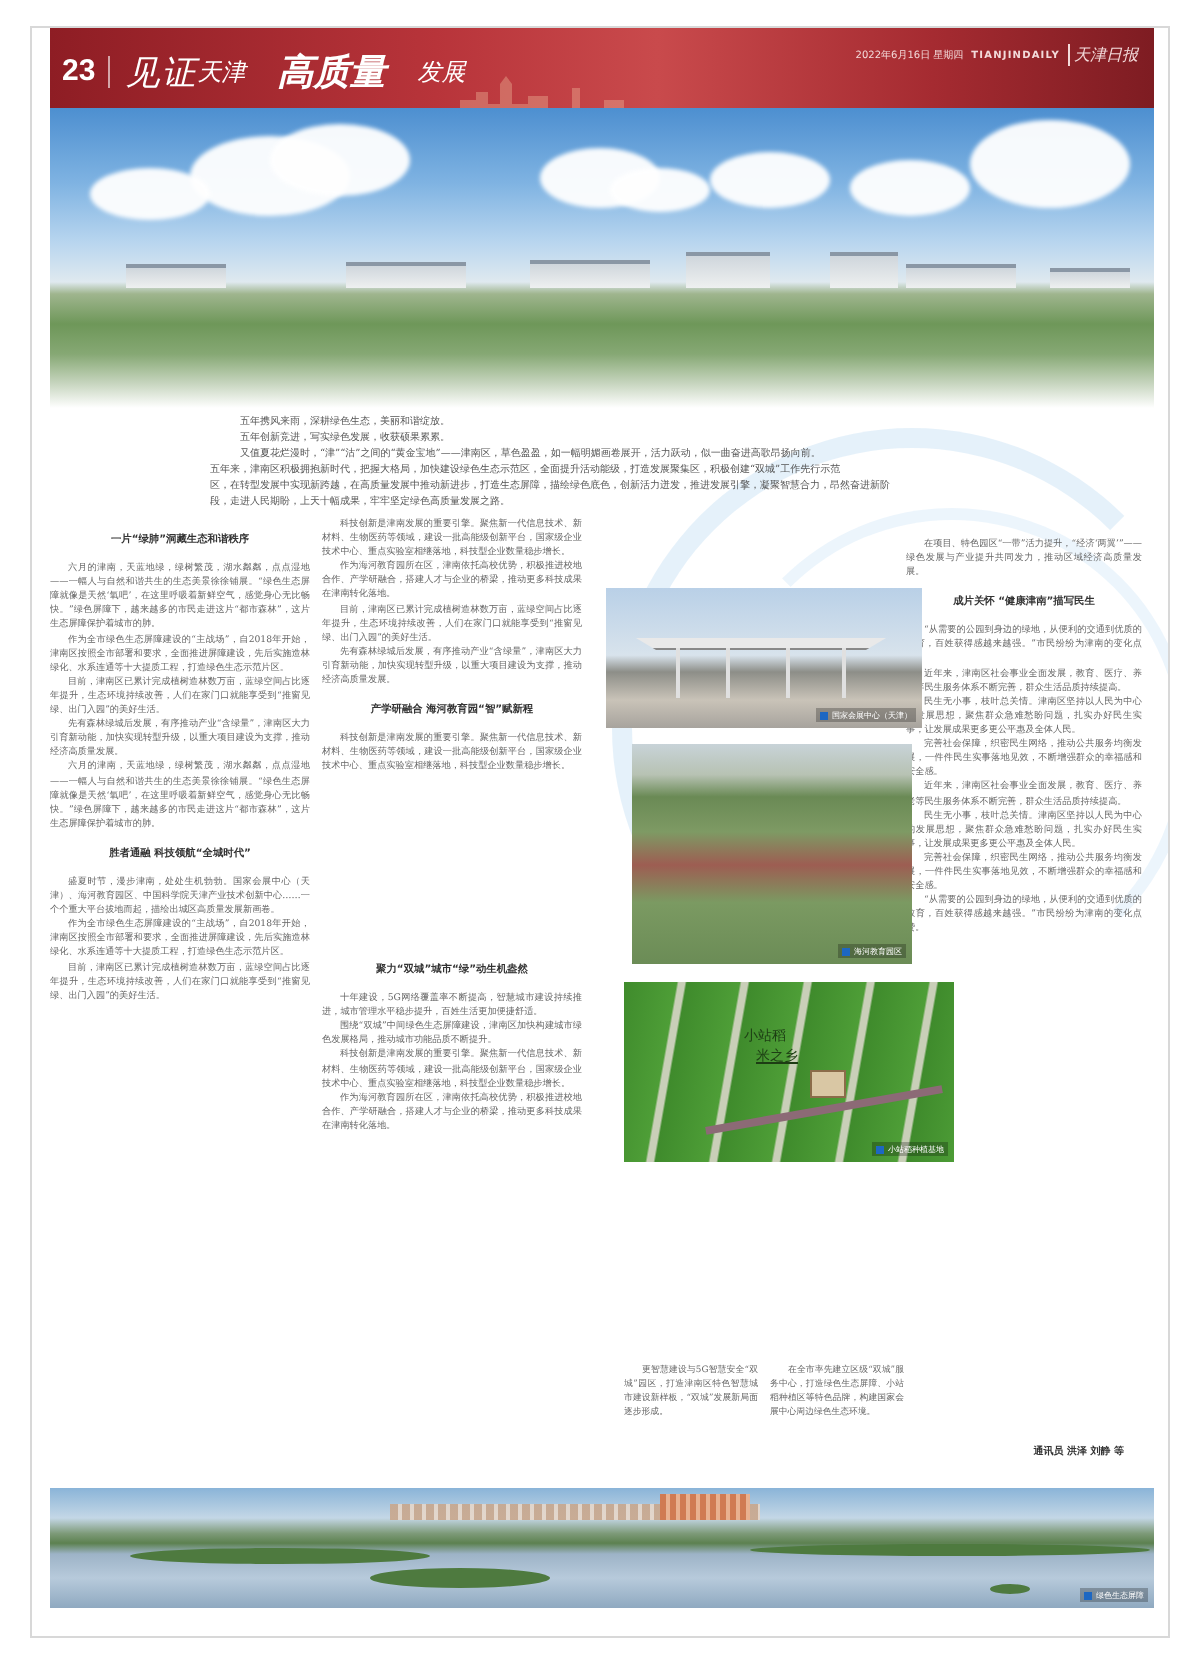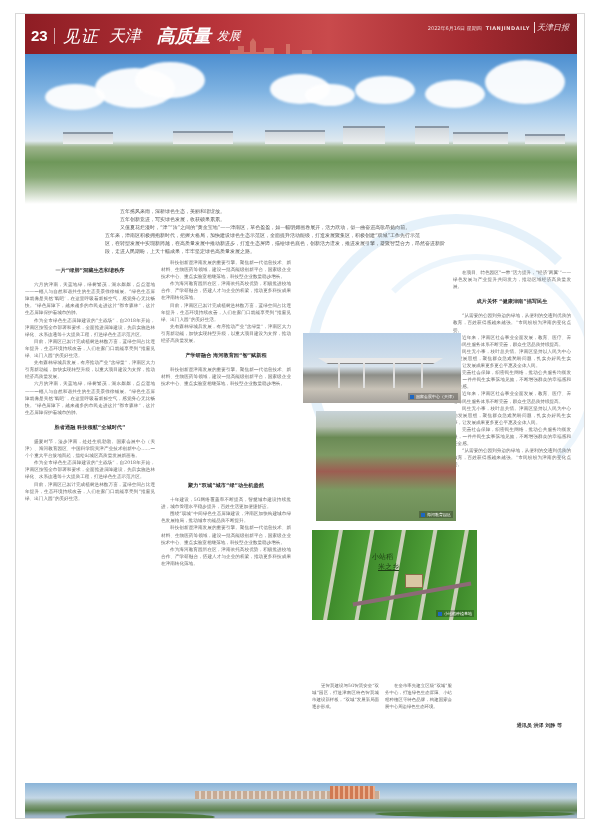--- a/index.html
+++ b/index.html
@@ -12,23 +12,23 @@
   }
 
   
   .masthead {
     position: absolute; left: 9px; top: 0; width: 552px; height: 44px;
     background: linear-gradient(90deg, #8e1d24 0%, #b8343a 35%, #c94a4c 55%, #a52b31 80%, #7e1c22 100%);
     display: flex; align-items: center; color: #fff; overflow: hidden;
   }
   .masthead .page-num { font-family: "Liberation Sans", sans-serif; font-weight: bold; font-size: 15px; padding: 0 6px 0 6px; border-right: 1px solid rgba(255,255,255,0.6); line-height: 16px; }
   .masthead .brand-script { font-family: "DejaVu Serif", serif; font-style: italic; font-size: 17px; margin-left: 8px; letter-spacing: 1px; color: #fff; }
-  .masthead .section-small { font-family: "DejaVu Serif", serif; font-style: italic; font-size: 16px; margin-left: 10px; color: #fff; }
+  .masthead .section-small { font-family: "DejaVu Serif", serif; font-style: italic; font-size: 12px; color: #fff; }
   .masthead .section-big { font-family: "DejaVu Sans", sans-serif; font-weight: bold; font-style: italic; font-size: 18px; color: #fff; margin-left: 16px; letter-spacing: 0px; }
-  .masthead .section-end { font-family: "DejaVu Serif", serif; font-style: italic; font-size: 12px; color: #fff; margin-left: 6px; }
+  .masthead .section-end { font-family: "DejaVu Serif", serif; font-style: italic; font-size: 12px; color: #fff; margin-left: 16px; }
   .masthead .skyline { position: absolute; left: 205px; bottom: 0; width: 90px; height: 22px; opacity: 0.35; }
   .masthead .meta { position: absolute; right: 8px; top: 8px; display: flex; gap: 4px; align-items: center; font-size: 5px; color: #f3dada; }
   .masthead .meta .en { font-weight: bold; letter-spacing: 0.6px; font-size: 5px; }
   .masthead .meta .cn-logo { font-family: "DejaVu Serif", serif; font-style: italic; font-size: 8px; border-left: 1px solid #f3dada; padding-left: 2px; }
 
   
   .hero {
     position: absolute; left: 9px; top: 40px; width: 552px; height: 150px; overflow: hidden;
     background: linear-gradient(180deg, #4d8fd0 0%, #7fb3e2 25%, #b9d6ef 45%, #dfe9ef 58%, #9fb58e 62%, #6e9759 72%, #86a874 82%, #c8d6c0 92%, #ffffff 100%);
   }
@@ -55,21 +55,21 @@
   .col1 { left: 9px; top: 245px; width: 130px; height: 500px; overflow: hidden; }
   .col2 { left: 145px; top: 245px; width: 130px; height: 230px; overflow: hidden; }
   .col2b { left: 145px; top: 460px; width: 130px; height: 170px; overflow: hidden; }
   .col4 { left: 437px; top: 255px; width: 118px; height: 460px; overflow: hidden; }
   .col1 p, .col2 p, .col2b p, .col4 p { color: #666; }
   .bottom-text { position: absolute; left: 296px; top: 668px; width: 140px; height: 50px; column-count: 2; column-gap: 6px; font-size: 4.4px; line-height: 7px; color: #666; text-align: justify; font-family: "DejaVu Serif", serif; overflow: hidden; }
   .bottom-text p { text-indent: 9px; }
   .byline { position: absolute; right: 22px; top: 708px; font-size: 5px; font-weight: bold; color: #333; font-family: "DejaVu Sans", sans-serif; }
 
   
-  .photo { position: absolute; overflow: hidden; margin-top: 39px; }
+  .photo { position: absolute; overflow: hidden; }
   .caption { position: absolute; right: 3px; bottom: 3px; font-size: 4px; color: #fff; background: rgba(0,0,0,0.25); padding: 1px 2px; display: flex; align-items: center; gap: 2px; }
   .caption .sq { width: 4px; height: 4px; background: #1d67c2; display: inline-block; }
 
   .p-station { left: 287px; top: 280px; width: 158px; height: 70px;
     background: linear-gradient(180deg, #b9d0e7 0%, #d8e3ec 48%, #8d8e88 60%, #c9c3b8 80%, #a7a39d 100%); }
   .p-campus { left: 300px; top: 358px; width: 140px; height: 110px;
     background: linear-gradient(180deg, #c8d3d8 0%, #b7c2b3 14%, #6a8a55 24%, #7e9a64 40%, #9d5d52 55%, #7b9a62 72%, #6b8c56 100%); }
   .p-rice { left: 296px; top: 477px; width: 165px; height: 90px;
     background: repeating-linear-gradient(100deg, #3f8b2c 0px, #4e9e37 26px, #c9cfb8 27px, #c9cfb8 30px, #3f8b2c 31px); }
   .p-kids { left: 306px; top: 572px; width: 142px; height: 90px;

